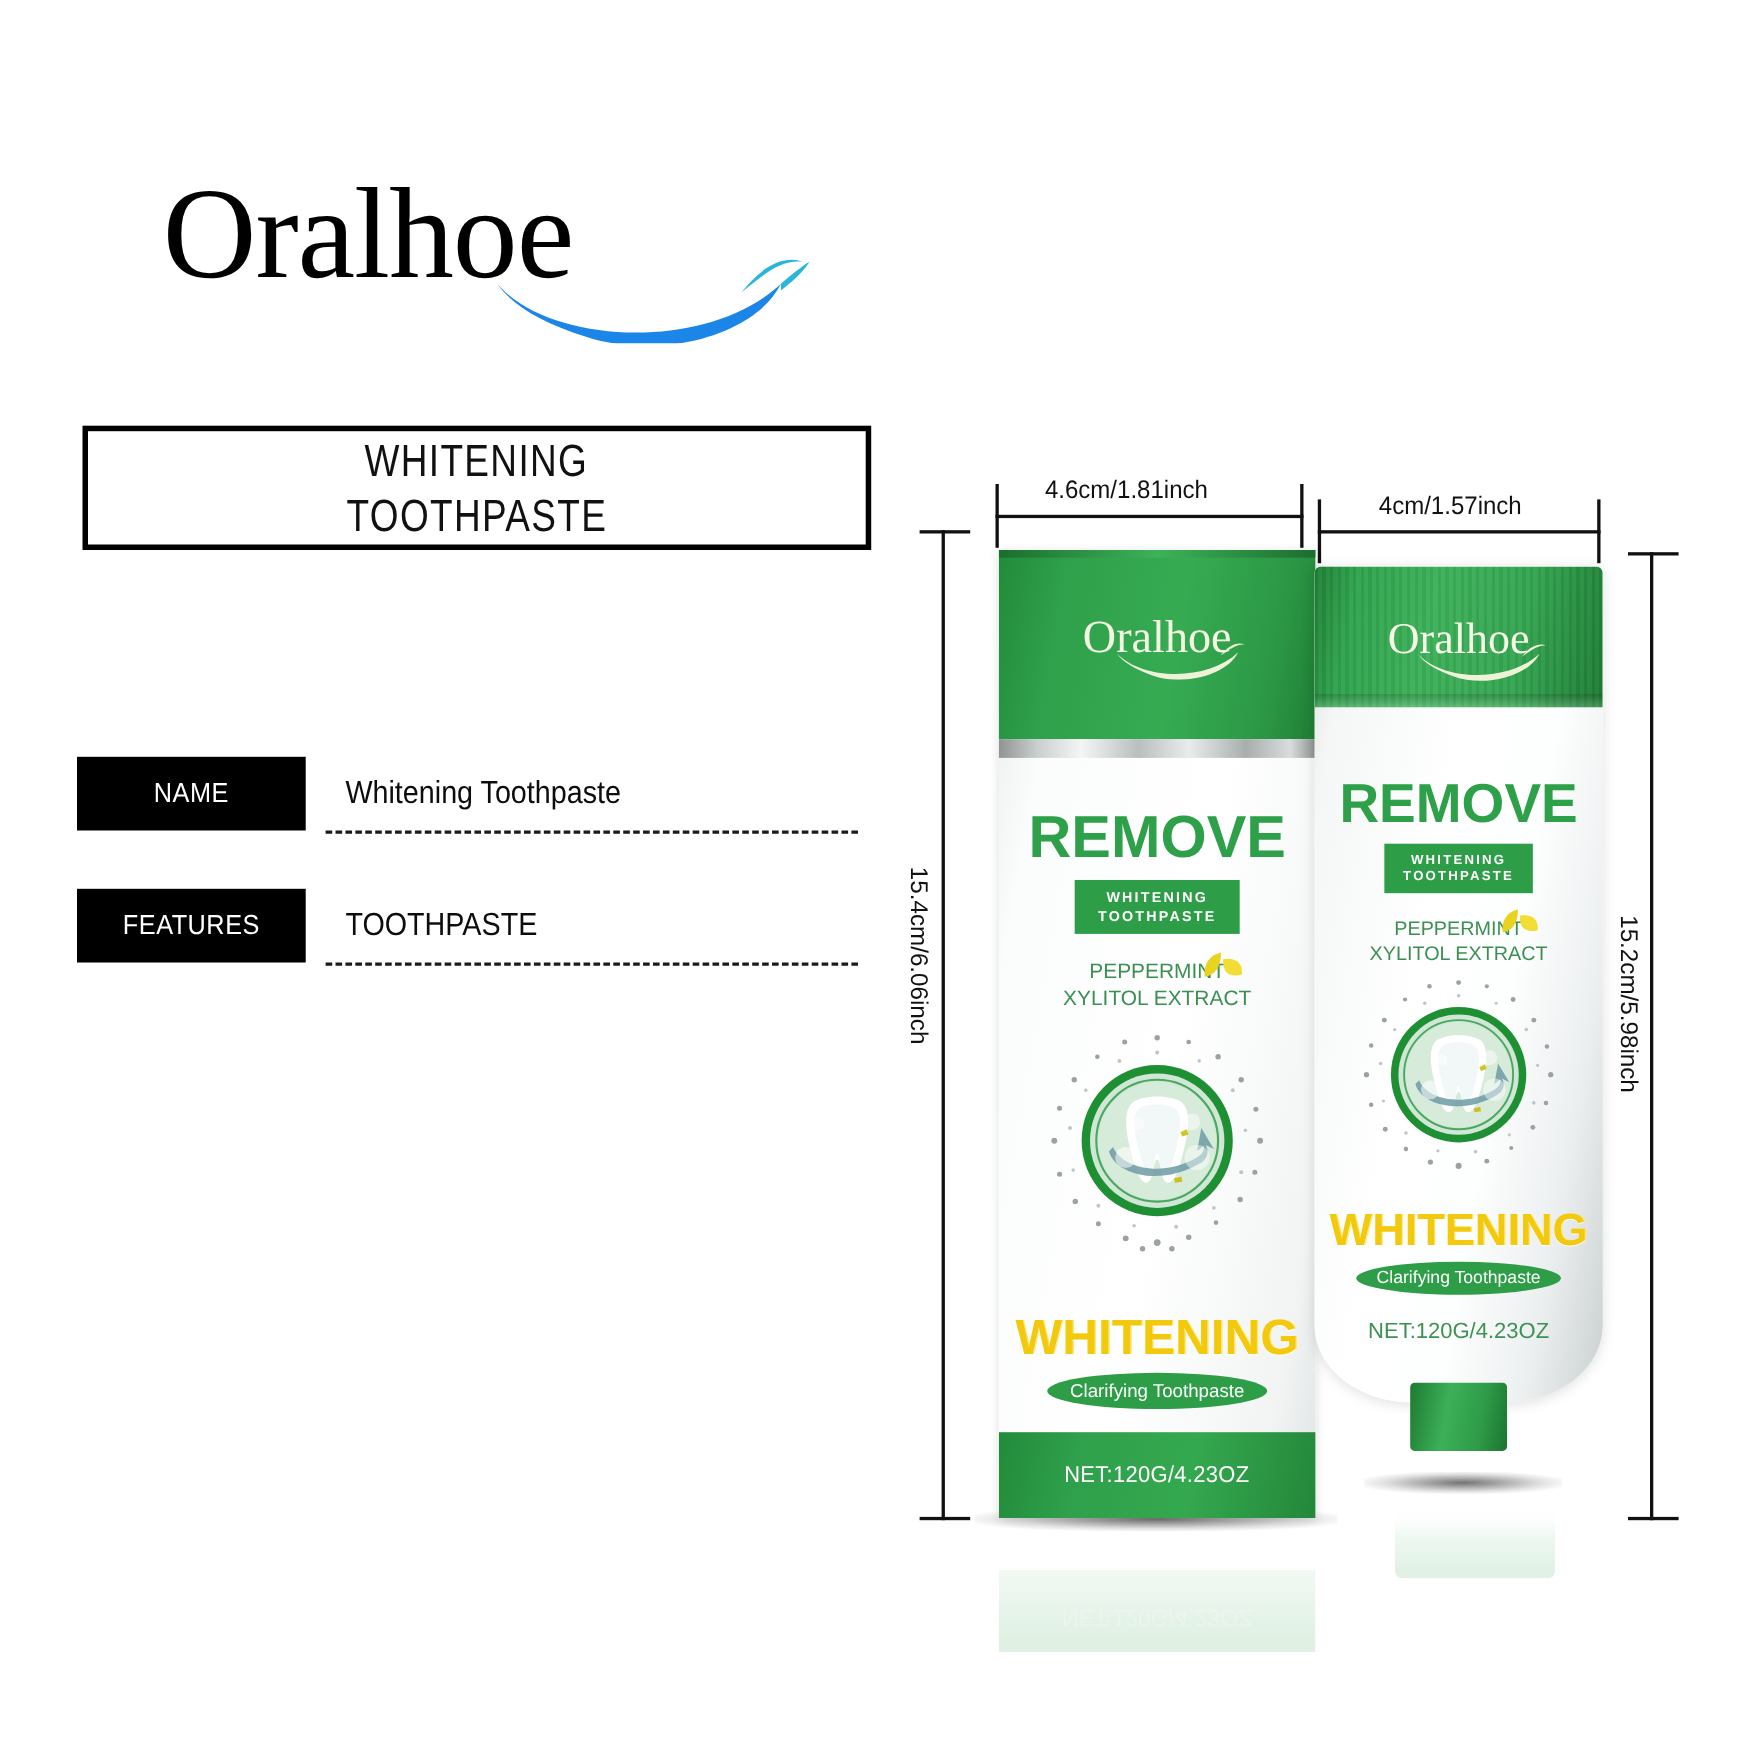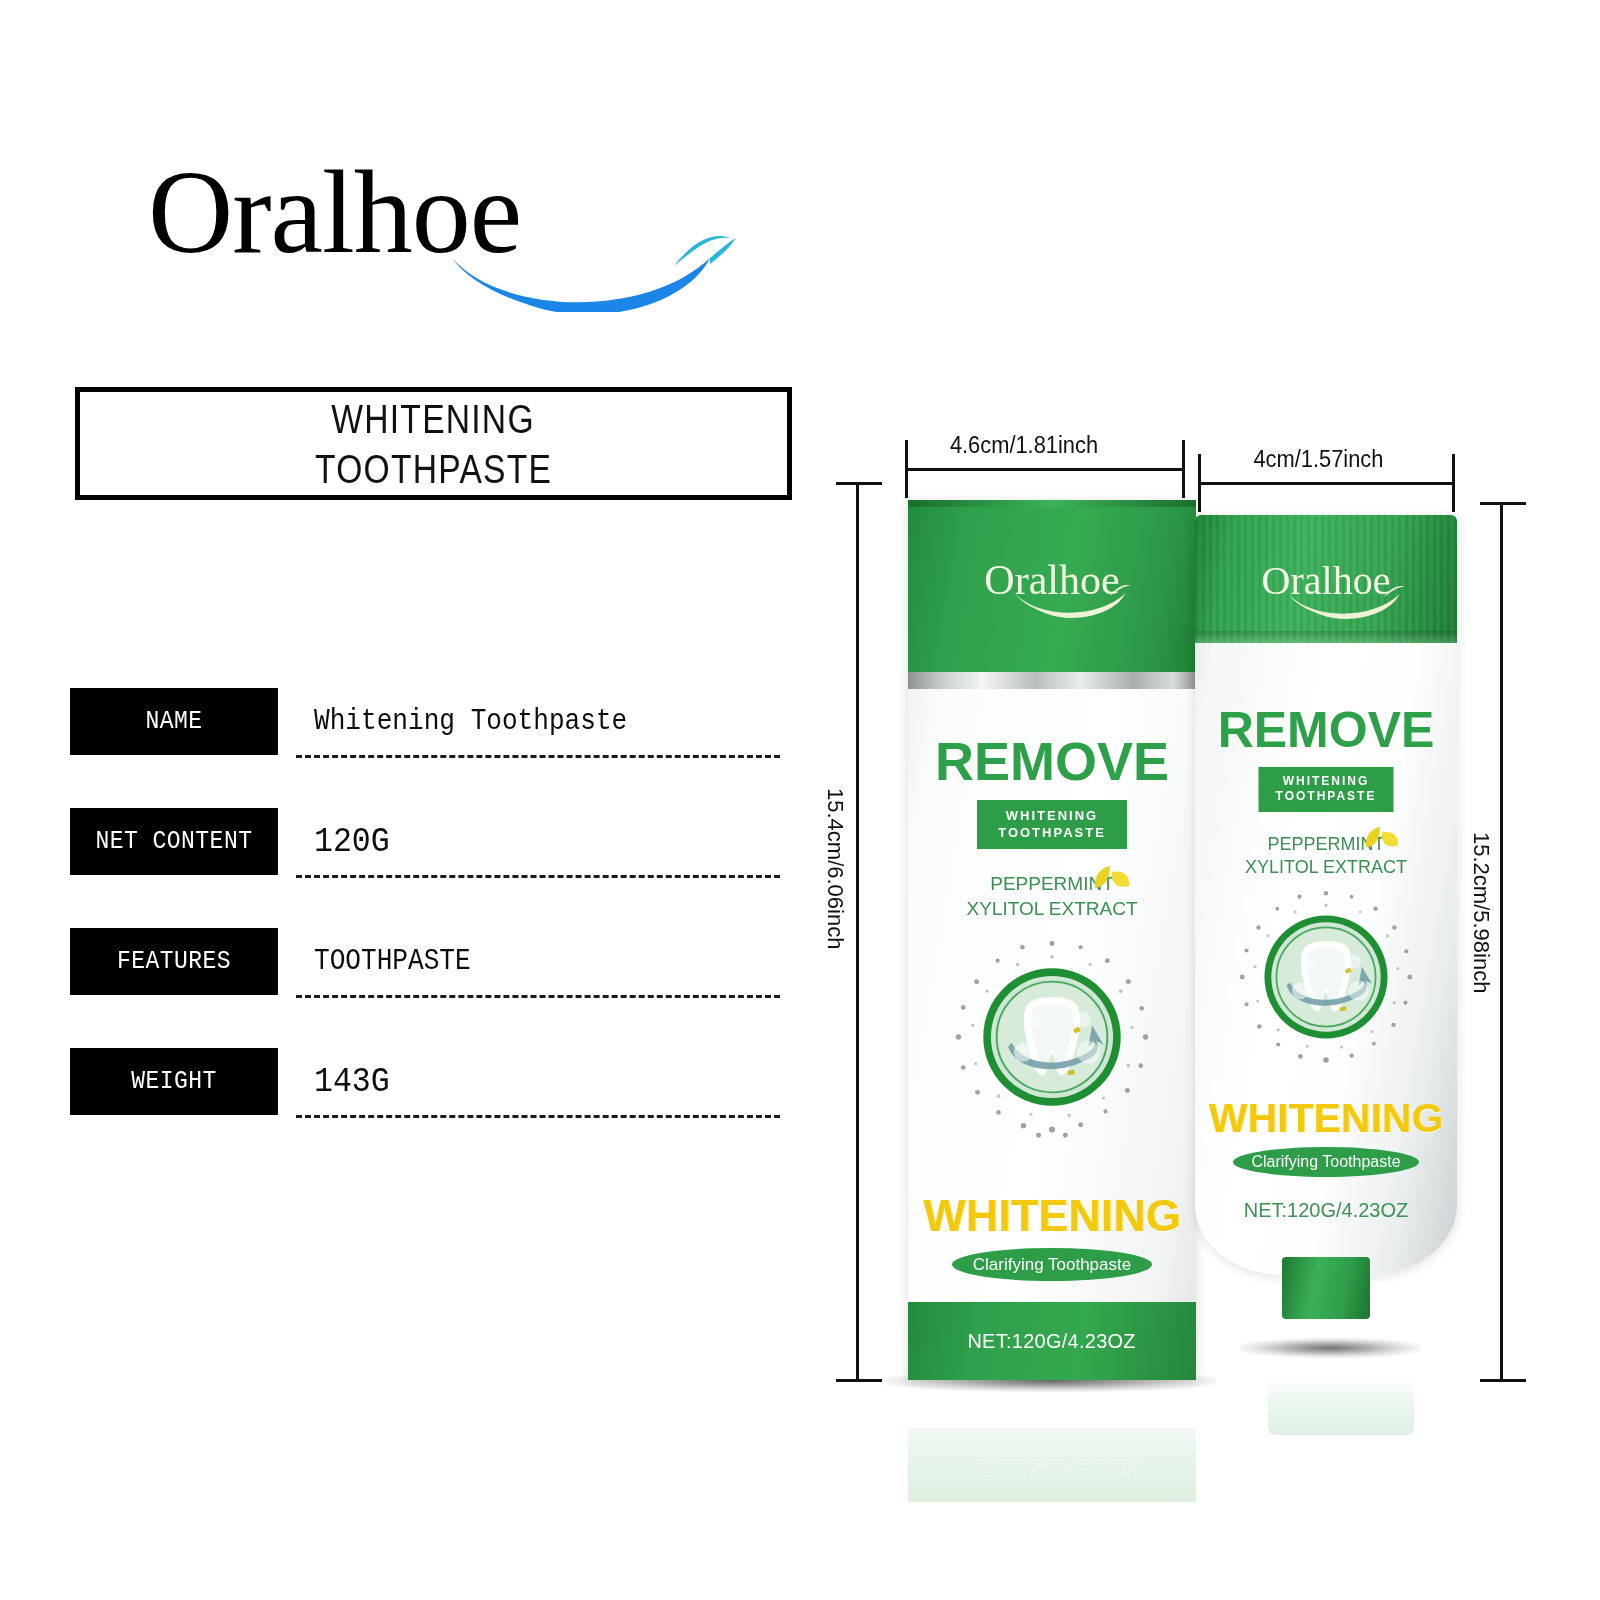--- a/index.html
+++ b/index.html
@@ -52,21 +52,20 @@
     letter-spacing: 1.5px;
     line-height: 50px;
     transform: scaleX(0.82);
   }
 
   
   .spec-table {
     position: absolute;
     left: 70px; top: 688px;
     width: 710px;
-    font-family: Liberation Mono, monospace;
   }
   .spec-row {
     position: relative;
     height: 120px;
   }
   .spec-label {
     position: absolute;
     left: 0; top: 0;
     width: 226px; height: 67px;
     background: #000;
@@ -293,39 +292,29 @@
 </div>
 
 <div class="spec-table">
 
   <div class="spec-row">
     <div class="spec-label">NAME</div>
     <div class="spec-value">Whitening Toothpaste</div>
     <div class="spec-dash"></div>
   </div>
 
-  <div class="spec-row">
-    <div class="spec-label">NET  CONTENT</div>
-    <div class="spec-value big">120G</div>
-    <div class="spec-dash"></div>
-  </div>
 
 
 
   <div class="spec-row">
     <div class="spec-label">FEATURES</div>
     <div class="spec-value">TOOTHPASTE</div>
     <div class="spec-dash"></div>
   </div>
 
-  <div class="spec-row">
-    <div class="spec-label">WEIGHT</div>
-    <div class="spec-value big">143G</div>
-    <div class="spec-dash"></div>
-  </div>
 
 </div>
 
 <div class="stage">
 
   <div class="dim-line" style="left:105px; top:48px; width:280px; height:3px;"></div>
   <div class="dim-line" style="left:105px; top:20px; width:3px; height:58px;"></div>
   <div class="dim-line" style="left:382px; top:20px; width:3px; height:58px;"></div>
   <div class="dim-label-h" style="left:146px; top:12px;">4.6cm/1.81inch</div>
 

